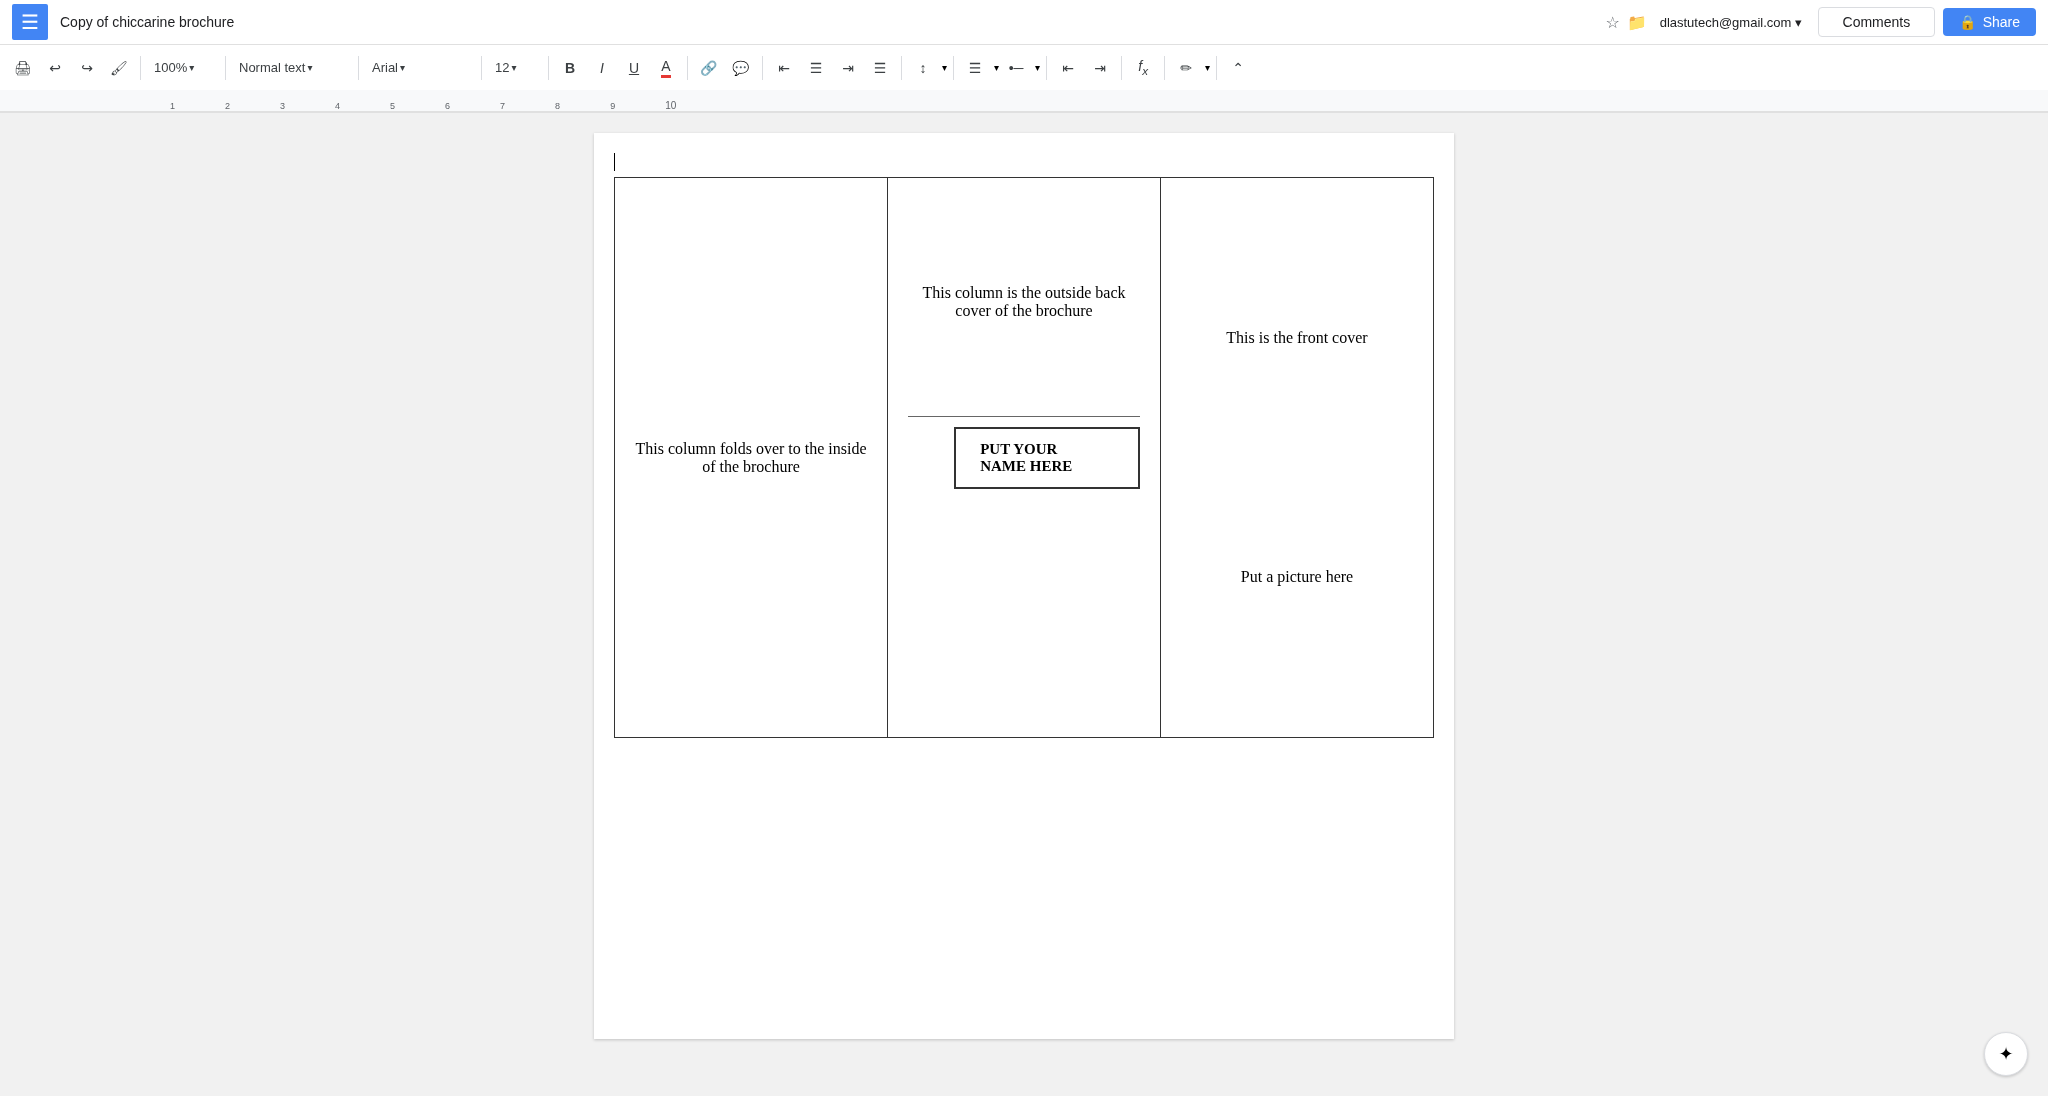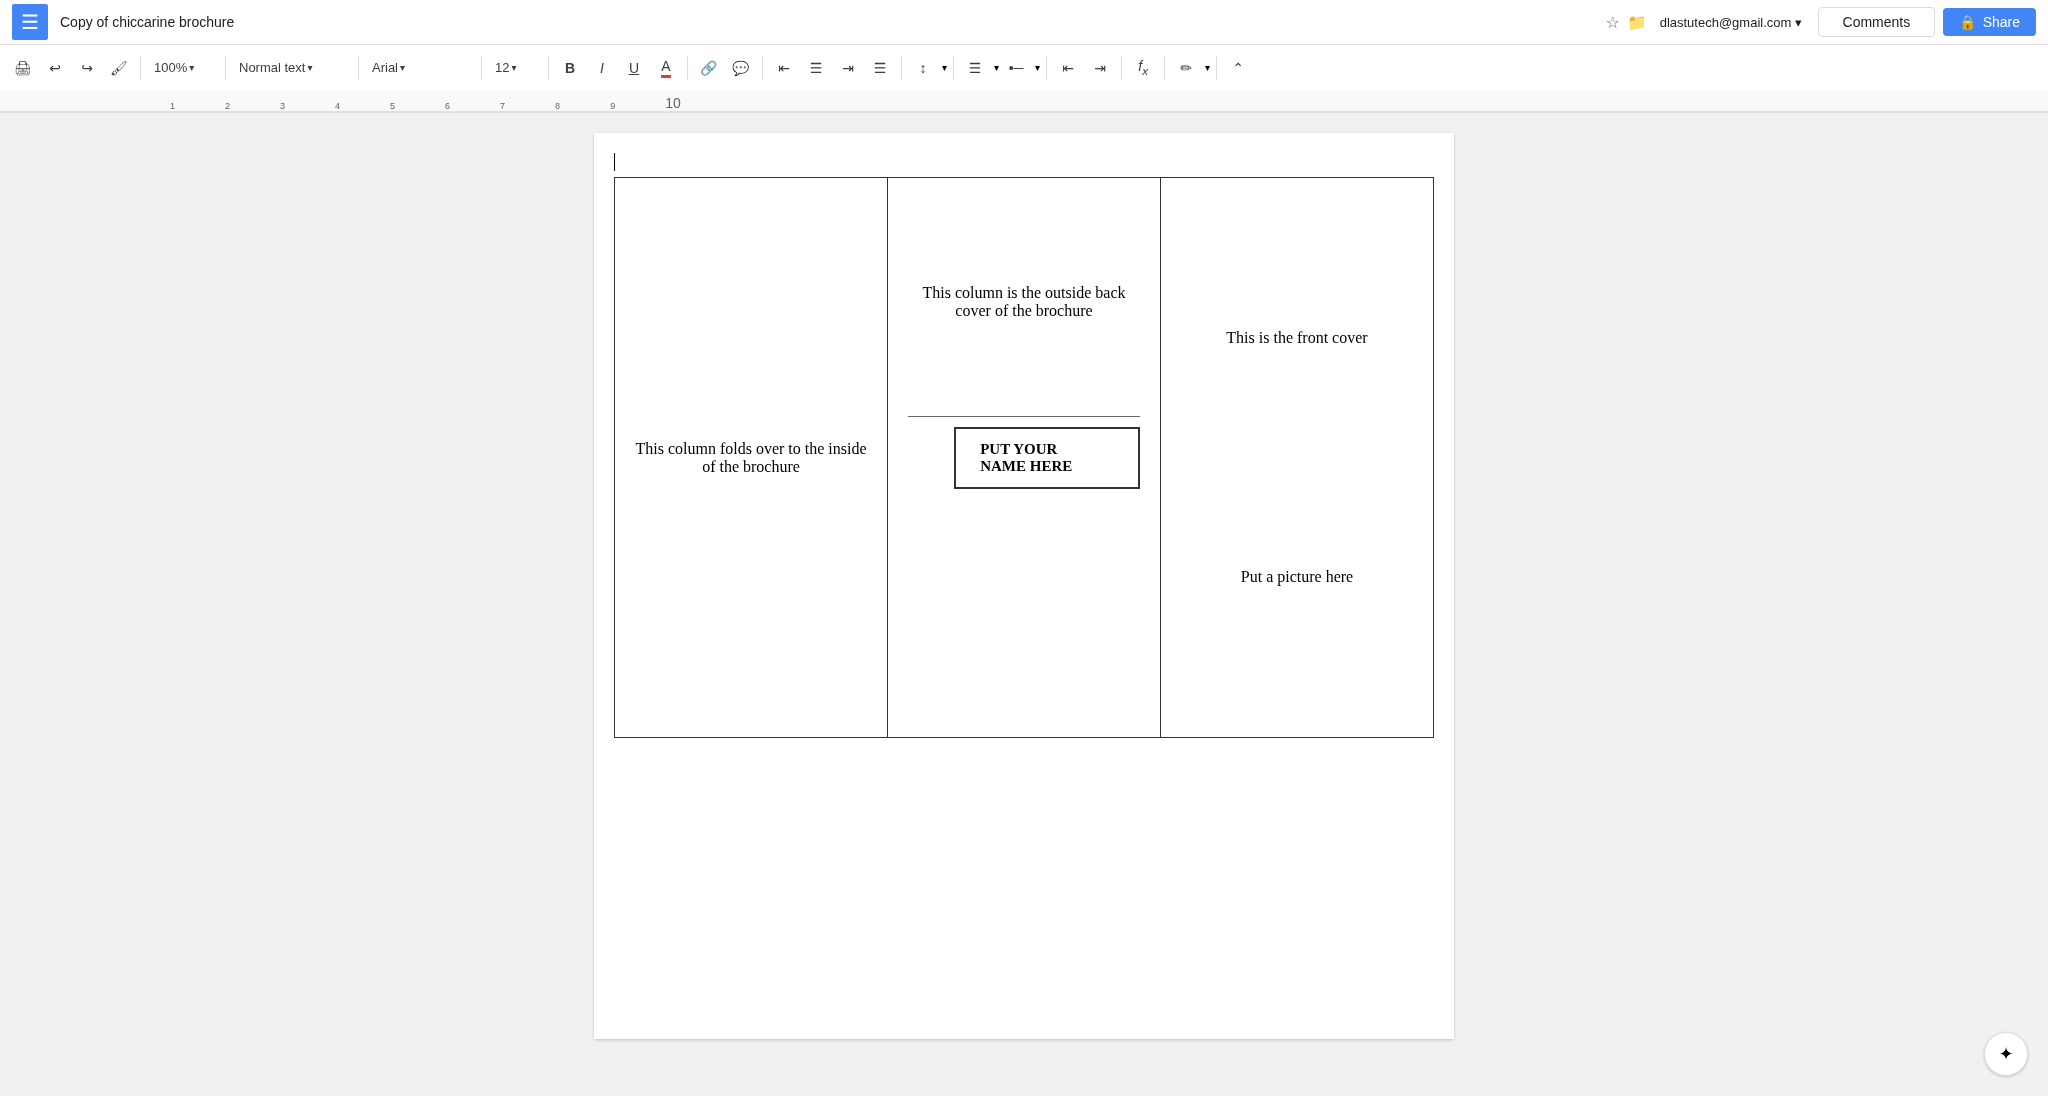--- a/index.html
+++ b/index.html
@@ -472,21 +472,21 @@
     <div class="ruler-inner">
       <span style="font-size:9px; color:#5f6368; margin-right: 50px;">1</span>
       <span style="font-size:9px; color:#5f6368; margin-right: 50px;">2</span>
       <span style="font-size:9px; color:#5f6368; margin-right: 50px;">3</span>
       <span style="font-size:9px; color:#5f6368; margin-right: 50px;">4</span>
       <span style="font-size:9px; color:#5f6368; margin-right: 50px;">5</span>
       <span style="font-size:9px; color:#5f6368; margin-right: 50px;">6</span>
       <span style="font-size:9px; color:#5f6368; margin-right: 50px;">7</span>
       <span style="font-size:9px; color:#5f6368; margin-right: 50px;">8</span>
       <span style="font-size:9px; color:#5f6368; margin-right: 50px;">9</span>
-      <span style="font-size:14px; color:#5f6368;">10</span>
+      <span style="font-size:10px; color:#5f6368;">10</span>
     </div>
   </div>
 </div>
 
 <div id="doc-area">
   <div id="page">
     <div id="cursor-line"></div>
     <table id="brochure-table">
       <tbody>
           <tr>

